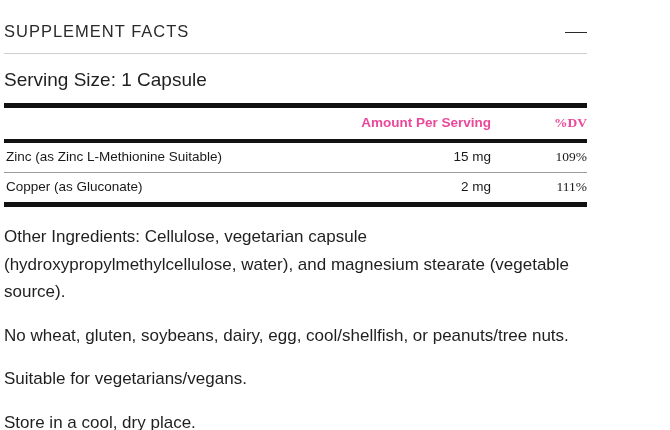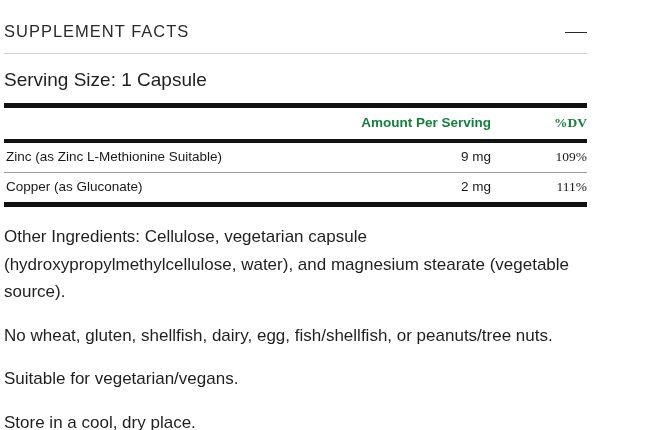--- a/index.html
+++ b/index.html
@@ -83,21 +83,21 @@
     padding-right: 40px;
   }
   .facts-table th.dv, .facts-table td.dv {
     text-align: right;
     width: 56px;
     font-family: Liberation Serif, serif;
   }
   .facts-table th {
     font-weight: bold;
     font-size: 13.5px;
-    color: #15803d;
+    color: #ec4899;
     padding-top: 7px;
     padding-bottom: 8px;
   }
   .facts-table td {
     font-weight: 400;
   }
   td.nutrient {
     padding-left: 2px;
   }
   
@@ -135,21 +135,21 @@
       </tr>
     </thead>
   </table>
 
   <div class="rule-medium"></div>
 
   <table class="facts-table">
     <tbody>
       <tr>
         <td class="nutrient">Zinc (as Zinc L-Methionine Suitable)</td>
-        <td class="amount">9 mg</td>
+        <td class="amount">15 mg</td>
         <td class="dv">109%</td>
       </tr>
     </tbody>
   </table>
 
   <div class="rule-thin"></div>
 
   <table class="facts-table">
     <tbody>
       <tr>
@@ -157,18 +157,18 @@
         <td class="amount">2 mg</td>
         <td class="dv">111%</td>
       </tr>
     </tbody>
   </table>
 
   <div class="rule-thick"></div>
 
   <div class="notes">
     <p class="note">Other Ingredients: Cellulose, vegetarian capsule (hydroxypropylmethylcellulose, water), and magnesium stearate (vegetable source).</p>
-    <p class="note">No wheat, gluten, shellfish, dairy, egg, fish/shellfish, or peanuts/tree nuts.</p>
-    <p class="note">Suitable for vegetarian/vegans.</p>
+    <p class="note">No wheat, gluten, soybeans, dairy, egg, cool/shellfish, or peanuts/tree nuts.</p>
+    <p class="note">Suitable for vegetarians/vegans.</p>
     <p class="note">Store in a cool, dry place.</p>
   </div>
 
 </div>
 
 </body></html>

